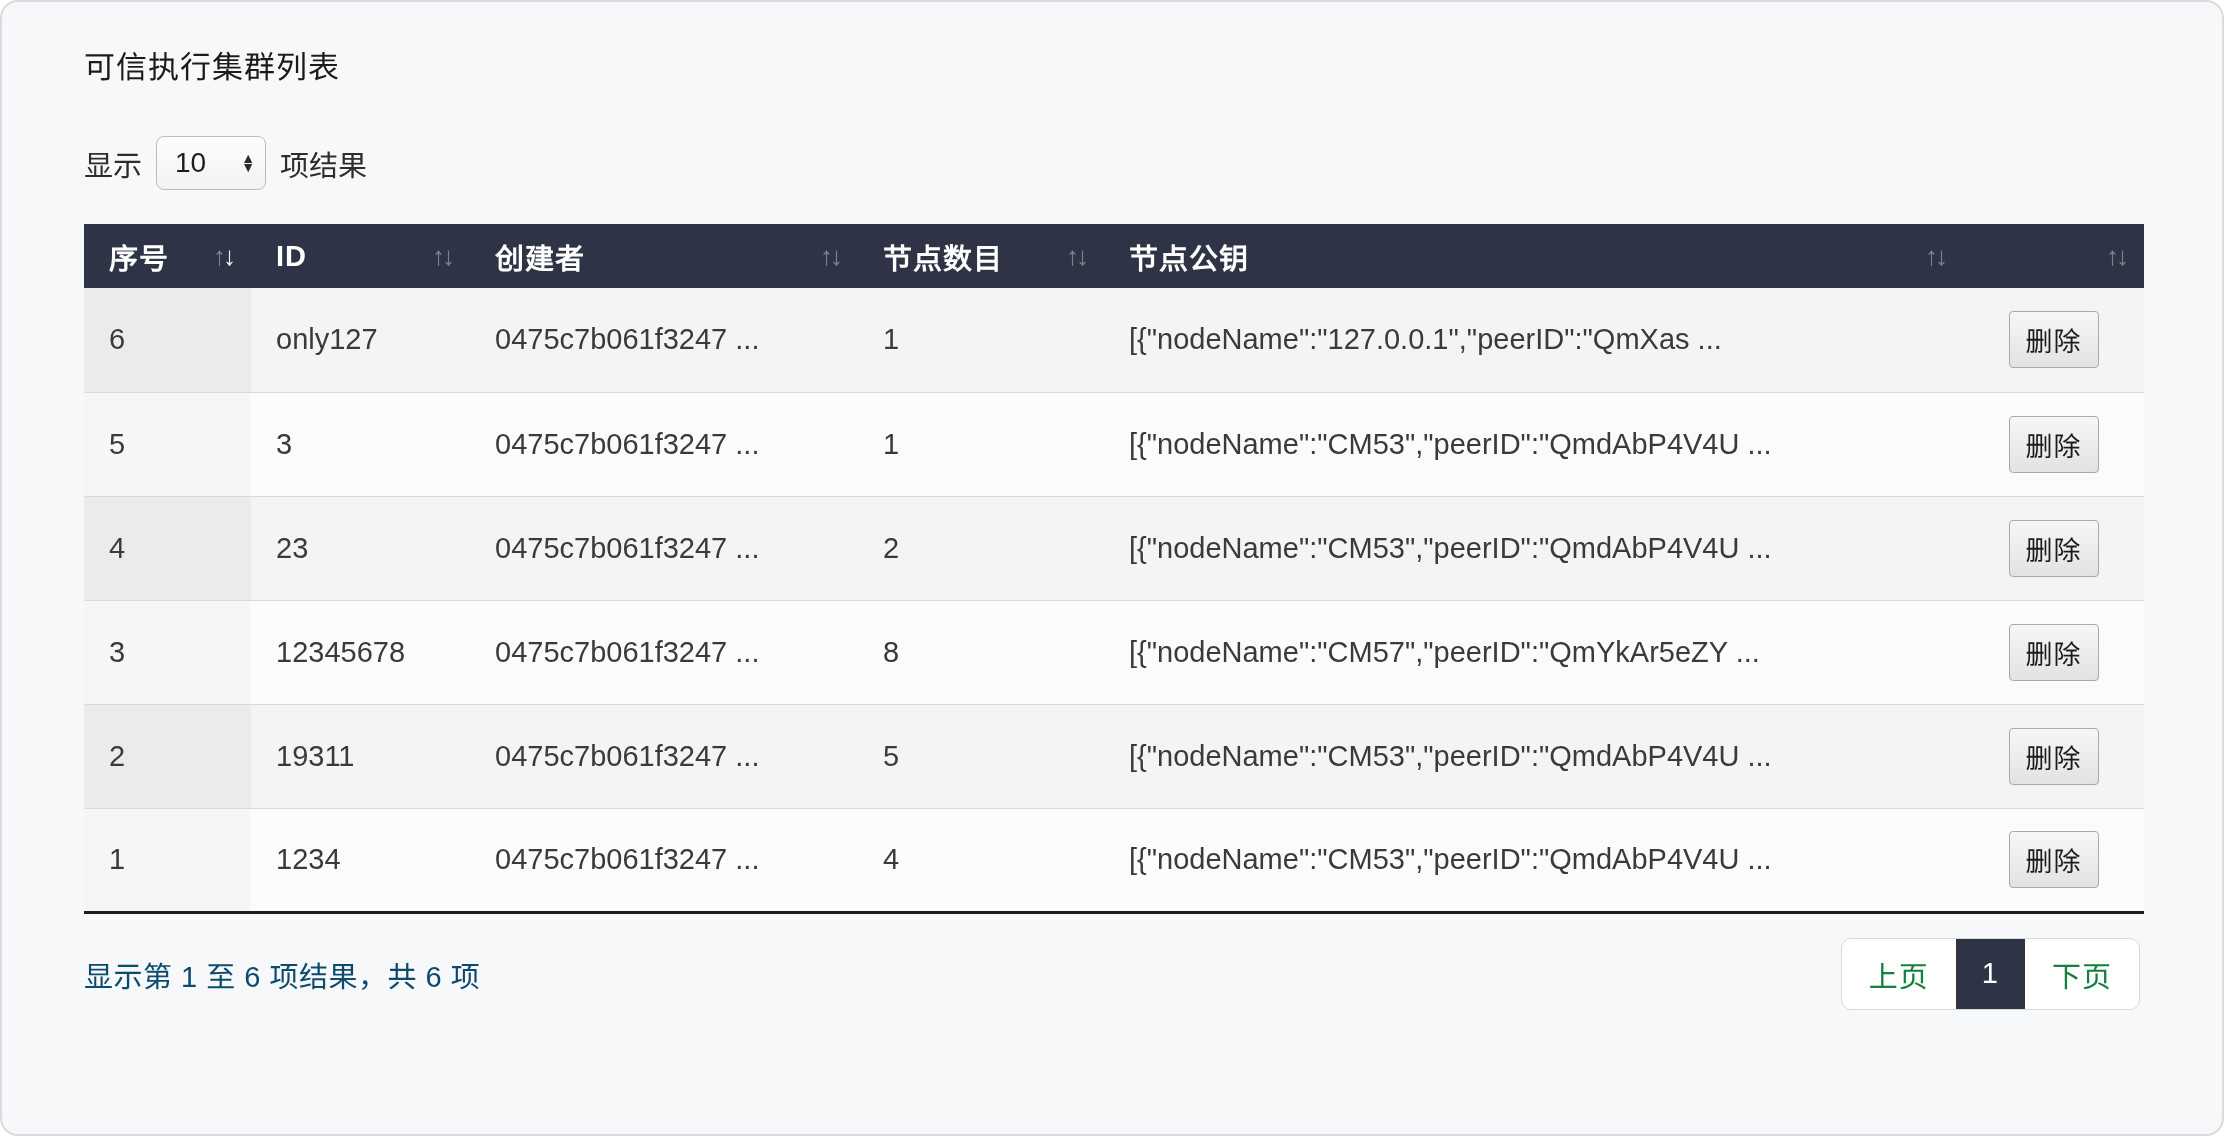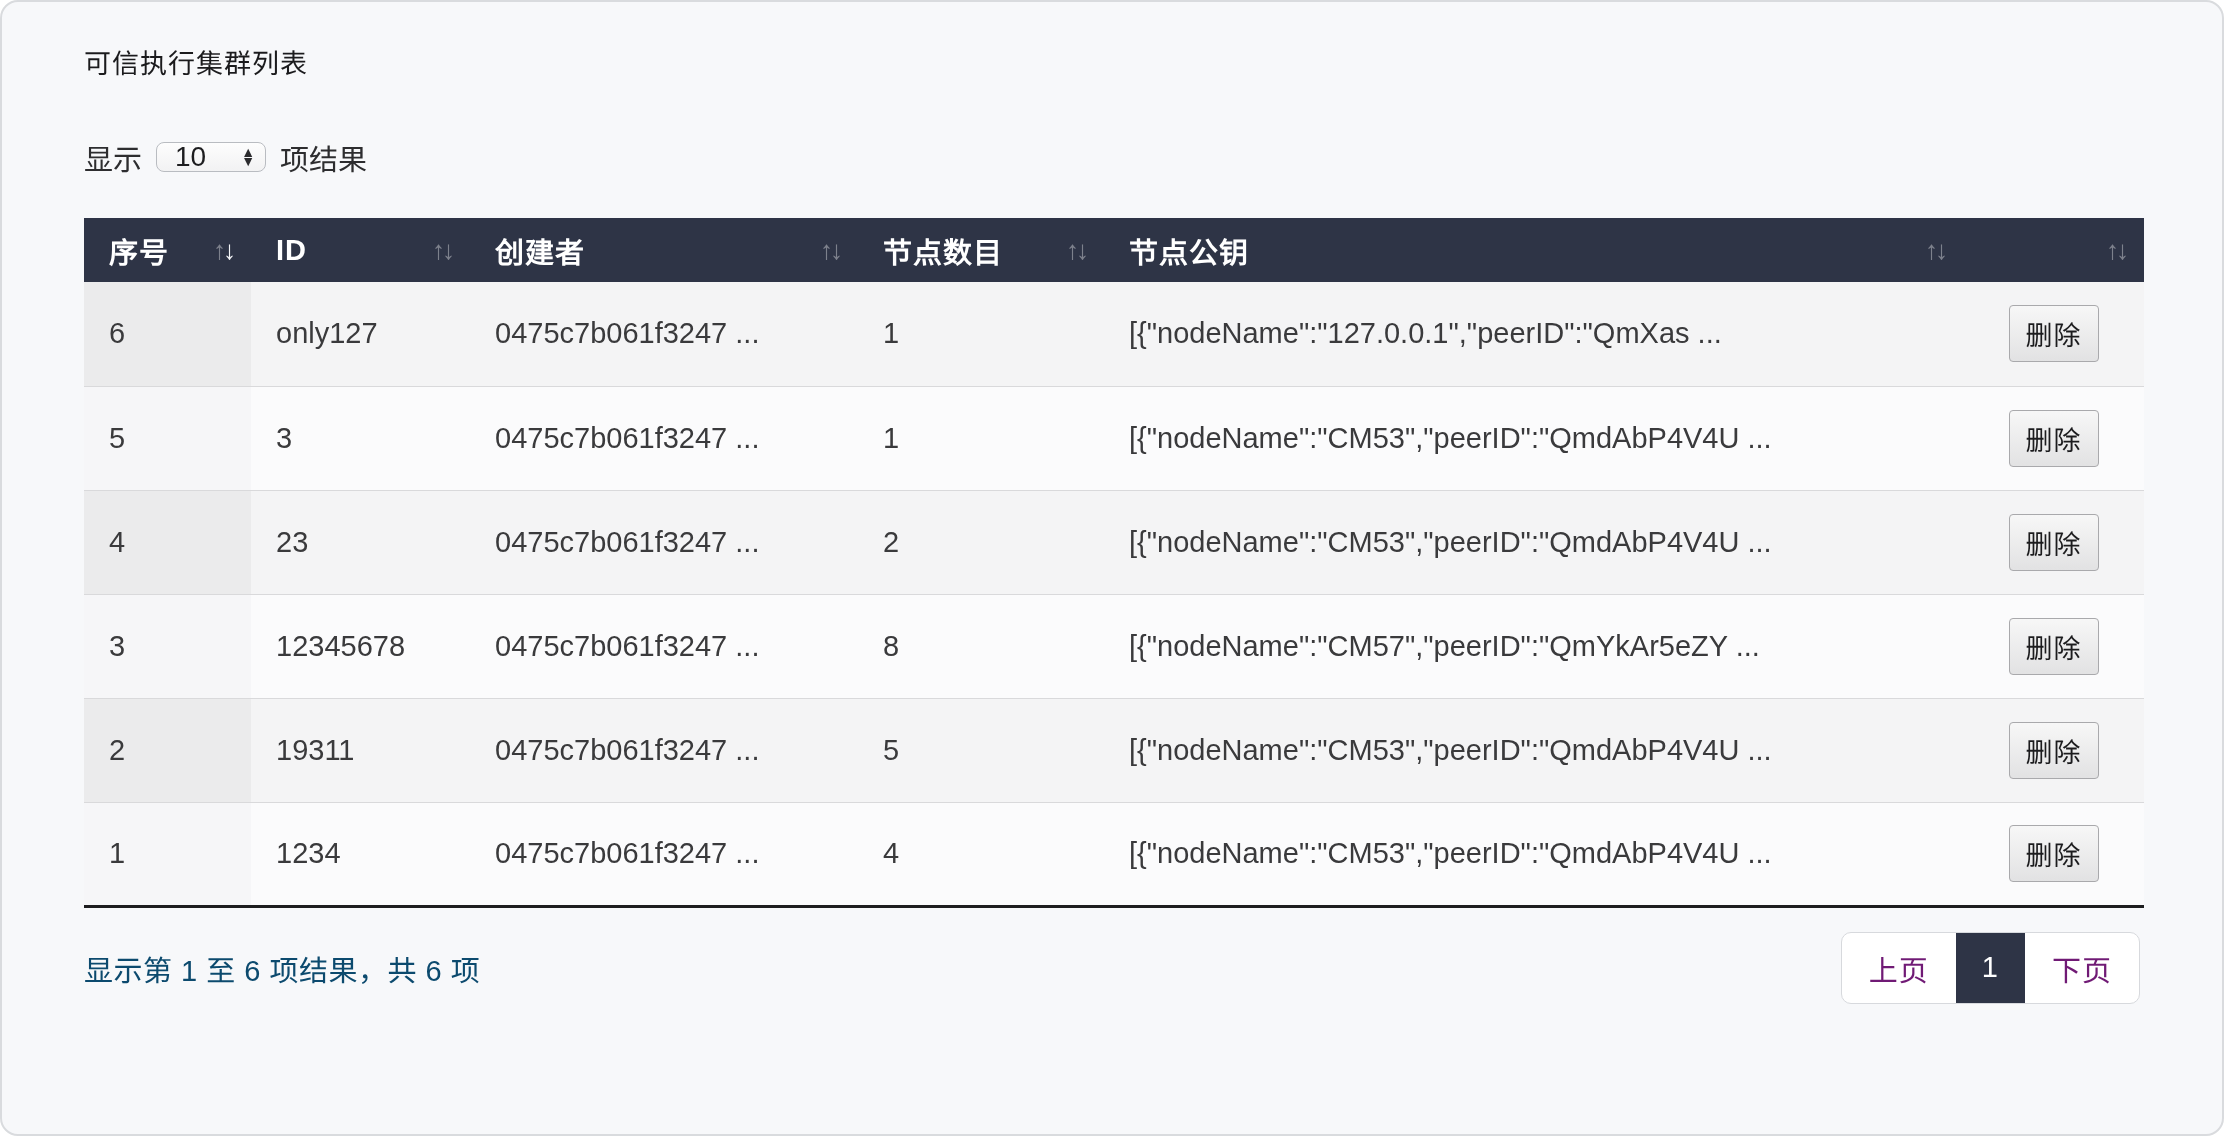--- a/index.html
+++ b/index.html
@@ -7,37 +7,37 @@
   .card {
     position: absolute; inset: 0;
     background: #f7f8fa;
     border: 2px solid #d9dbde;
     border-radius: 18px;
     padding: 0 82px;
     overflow: hidden;
   }
   .page-title {
     padding-top: 40px;
-    font-size: 27px;
+    font-size: 31px;
     font-weight: 500;
     color: #1b1b1d;
     letter-spacing: 1px;
   }
   .controls {
     margin-top: 46px;
     display: flex;
     justify-content: space-between;
     align-items: center;
     height: 60px;
     gap: 16px;
   }
   .length-control { display: flex; align-items: center; font-size: 29px; color: #2d2d2f; }
   .length-select {
     display: inline-flex; align-items: center; justify-content: space-between;
-    width: 110px; height: 30px;
+    width: 110px; height: 54px;
     margin: 0 14px;
     padding: 0 10px 0 18px;
     background: linear-gradient(#fdfdfd, #f2f2f3);
     border: 1.5px solid #b9bcc1;
     border-radius: 8px;
     font-size: 28px; color: #1d1d1f;
     cursor: pointer;
   }
   .spinner { display: flex; flex-direction: column; line-height: 0.62; font-size: 14px; color: #2b2b2e; }
   .search-control { display: flex; align-items: center; font-size: 29px; color: #2d2d2f; }
@@ -129,21 +129,21 @@
     height: 72px;
     background: #ffffff;
     border: 1.5px solid #d7d9dd;
     border-radius: 10px;
     overflow: hidden;
   }
   .page-btn {
     display: flex; align-items: center; justify-content: center;
     font-size: 29px;
     padding: 0 27px;
-    color: #701a75;
+    color: #15803d;
     background: transparent;
     cursor: default;
     letter-spacing: 1px;
   }
   .page-btn.current {
     background: #2e3446;
     color: #ffffff;
     padding: 0 26px;
     cursor: pointer;
   }

